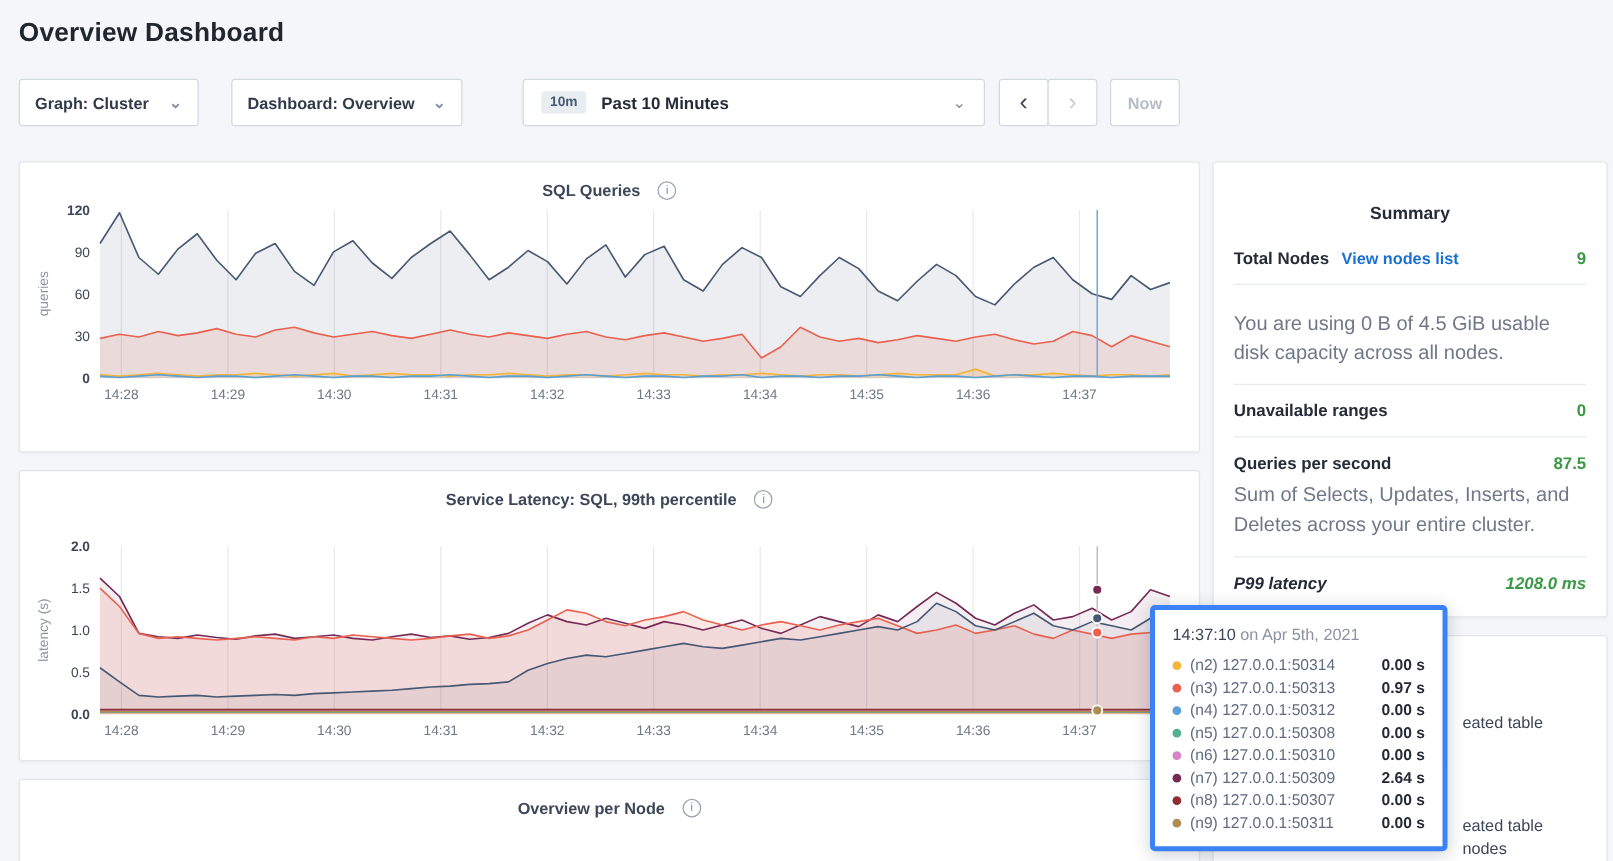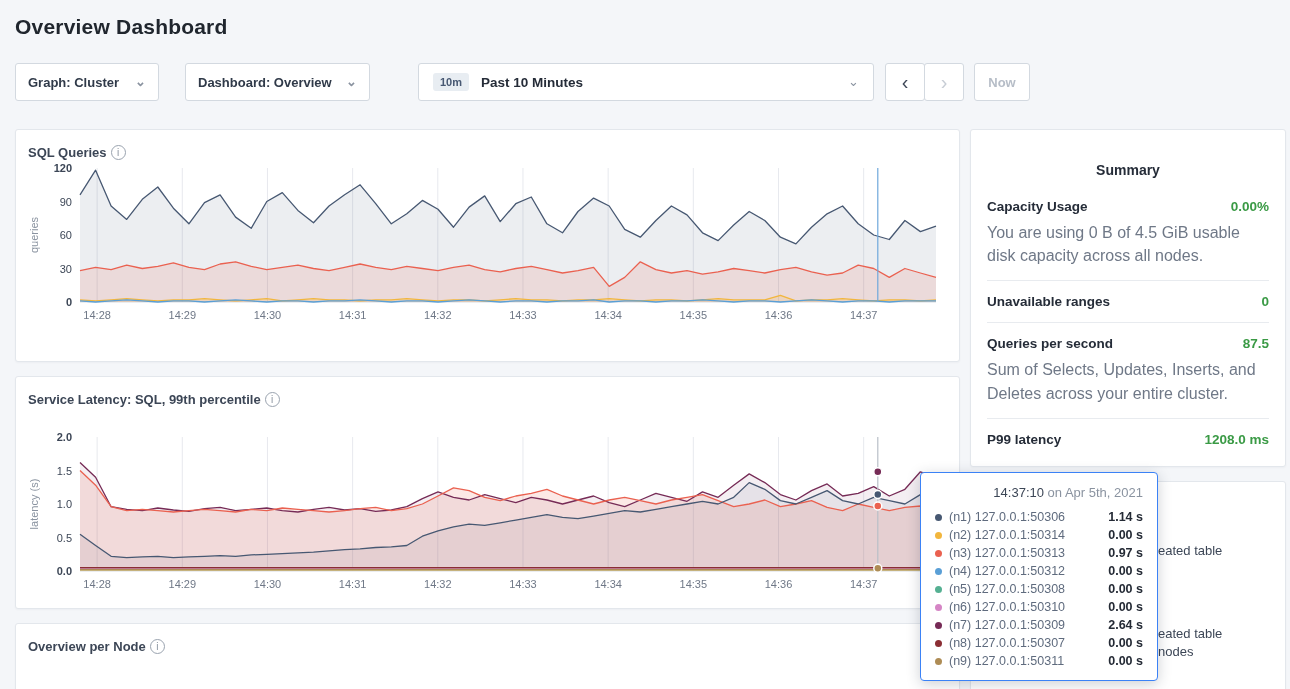--- a/index.html
+++ b/index.html
@@ -16,69 +16,69 @@
   .controls { display:flex; align-items:center; margin-top:24px; }
   .dd, .time-select, .pg, .now-btn {
     height:38px; background:#fff; border:1px solid #d3d9e0; border-radius:3px;
     font-family:"Liberation Sans", sans-serif;
   }
   .dd { display:flex; align-items:center; justify-content:space-between; padding:0 12px;
         font-size:13px; font-weight:700; color:#303a49; cursor:pointer; }
   .dd.graph { width:144px; margin-right:26px; }
   .dd.dashboard { width:185px; margin-right:48px; }
   .chev { color:#8a93a0; font-size:13px; line-height:10px; margin-left:10px; }
-  .time-select { width:456px; display:flex; align-items:center; padding:0 14px; margin-right:11px; cursor:pointer; }
+  .time-select { width:370px; display:flex; align-items:center; padding:0 14px; margin-right:11px; cursor:pointer; }
   .time-badge { background:#e8edf2; color:#475872; font-size:11px; font-weight:700;
                 padding:3px 7px; border-radius:3px; }
   .time-label { font-size:13.5px; font-weight:700; color:#25replace2e; color:#252c38; margin-left:12px; }
   .time-select .chev { margin-left:auto; }
   .pager { display:flex; margin-right:10px; }
   .pg { width:40px; font-size:20px; line-height:34px; color:#3c4656; cursor:pointer; }
   .pg.next { margin-left:-1px; color:#c7cdd5; }
   .now-btn { width:56px; font-size:13px; font-weight:700; color:#b6bdc7; cursor:pointer; }
 
   
   .main { display:flex; margin-top:28px; align-items:flex-start; }
   .charts { width:945px; }
   .panel { background:#fff; border:1px solid #e3e7ec; border-radius:3px;
            box-shadow:0 1px 2px rgba(40,50,70,0.04); }
   .chart-panel { width:945px; height:233px; padding:12px; margin-bottom:14px; overflow:hidden; }
   .chart-panel.partial { height:160px; }
-  .chart-title-row { display:flex; align-items:center; gap:4px; height:20px; }
+  .chart-title-row { display:flex; align-items:center; justify-content:center; gap:14px; height:20px; }
   .chart-title { font-size:13px; font-weight:700; color:#3c4656; }
   .info-icon { width:15px; height:15px; border:1px solid #9aa3af; border-radius:50%;
                color:#8a93a0; font-size:10px; line-height:13px; text-align:center;
                display:inline-block; cursor:pointer; }
   .legend { height:22px; display:flex; justify-content:flex-end; align-items:center; gap:16px; padding-right:10px; }
   .legend-item { display:flex; align-items:center; gap:5px; font-size:11px; color:#3c4858; }
   .legend-dot { width:7px; height:7px; border-radius:50%; display:inline-block; }
   svg.chart { display:block; }
   svg .xtick { font:11px "Liberation Sans", sans-serif; fill:#6f7887; }
   svg .ytick { font:11px "Liberation Sans", sans-serif; fill:#3c4656; }
   svg .ytick.bold { font-weight:bold; }
   svg .axis-label { font:11px "Liberation Sans", sans-serif; fill:#8a93a0; }
 
   
   .sidebar { width:316px; margin-left:10px; }
   .summary-panel { padding:28px 16px 6px 16px; margin-bottom:14px; }
   .summary-title { text-align:center; font-size:14px; font-weight:700; color:#252c38; padding:4px 0 8px 0; }
   .srow { padding:13px 0; border-bottom:1px solid #e8ebef; }
-  .srow:last-child { border-bottom:none; }
+  .srow:last-child { border-bottom:none;font-style:italic; }
   .srow-head { display:flex; align-items:baseline; }
   .slabel { font-size:13.5px; font-weight:700; color:#252c38; }
   .slink { font-size:13px; font-weight:700; color:var(--link-blue,#1a6fd4); margin-left:10px; cursor:pointer; text-decoration:none; }
   .sval { margin-left:auto; font-size:13.5px; font-weight:700; color:var(--accent-green,#3a9a45); }
   .sdesc { font-size:16px; color:#6f7887; line-height:1.45; margin-top:7px; max-width:280px; }
   .events-panel { position:relative; height:220px; overflow:hidden; }
-  .event-frag { position:absolute; font-size:13px; color:#3c4656; white-space:nowrap; }
+  .event-frag { position:absolute; font-size:13px; color:#3c4656; white-space:nowrap;margin-left:12px; }
 
   
-  .tooltip { position:absolute; left:920px; top:472px; width:238px; background:#fff;
-             border:1px solid #3b82f6; border-radius:4px; padding:12px 14px 10px 14px;
-             box-shadow:0 3px 14px rgba(30,40,60,0.22); z-index:50;text-align:right; }
+  .tooltip { position:absolute; left:920px; top:484px; width:238px; background:#fff;
+             border:4px solid #3b82f6; border-radius:4px; padding:12px 14px 10px 14px;
+             box-shadow:0 3px 14px rgba(30,40,60,0.22); z-index:50; }
   .tt-title { font-size:13px; margin-bottom:8px; white-space:nowrap; }
   .tt-time { color:#3c4656; }
   .tt-date { color:#8a93a0; }
   .tt-row { display:flex; align-items:center; height:18px; font-size:12.5px; }
   .tt-dot { width:7px; height:7px; border-radius:50%; flex:0 0 auto; margin-right:7px; }
   .tt-label { color:#5f6b7e; white-space:nowrap; }
   .tt-value { margin-left:auto; font-weight:700; color:#242a35; white-space:nowrap; }
 </style>
 </head>
 <body>
@@ -217,26 +217,29 @@
         </div>
       </section>
 
     </div>
 
     <aside class="sidebar">
 
       <section class="panel summary-panel">
         <div class="summary-title">Summary</div>
 
-
         <div class="srow">
           <div class="srow-head">
-            <span class="slabel">Capacity Usage</span>
-            <span class="sval">0.00%</span>
+            <span class="slabel">Total Nodes</span>
+            <a class="slink">View nodes list</a>
+            <span class="sval">9</span>
           </div>
+        </div>
+
+        <div class="srow">
           <div class="sdesc">You are using 0 B of 4.5 GiB usable disk capacity across all nodes.</div>
         </div>
 
         <div class="srow">
           <div class="srow-head">
             <span class="slabel">Unavailable ranges</span>
             <span class="sval">0</span>
           </div>
         </div>
 
@@ -264,25 +267,20 @@
 
     </aside>
   </div>
 
   <div class="tooltip">
     <div class="tt-title">
       <span class="tt-time">14:37:10</span><span class="tt-date"> on Apr 5th, 2021</span>
     </div>
     <div id="tt-rows">
         <div class="tt-row">
-          <span class="tt-dot" style="background: rgb(71, 88, 114);"></span>
-          <span class="tt-label">(n1) 127.0.0.1:50306</span>
-          <span class="tt-value">1.14 s</span>
-        </div>
-        <div class="tt-row">
           <span class="tt-dot" style="background: rgb(242, 182, 61);"></span>
           <span class="tt-label">(n2) 127.0.0.1:50314</span>
           <span class="tt-value">0.00 s</span>
         </div>
         <div class="tt-row">
           <span class="tt-dot" style="background: rgb(234, 97, 80);"></span>
           <span class="tt-label">(n3) 127.0.0.1:50313</span>
           <span class="tt-value">0.97 s</span>
         </div>
         <div class="tt-row">

